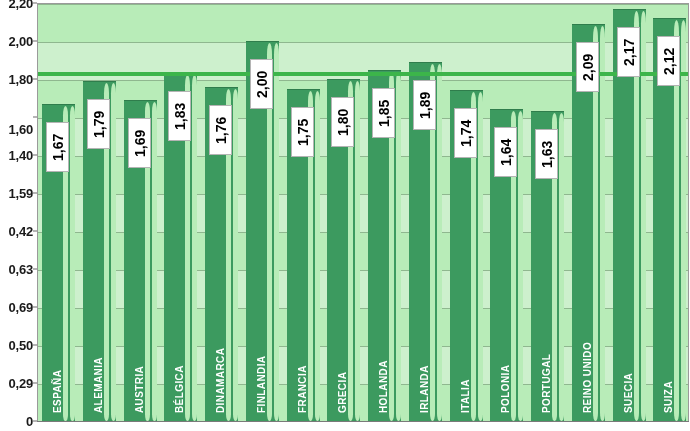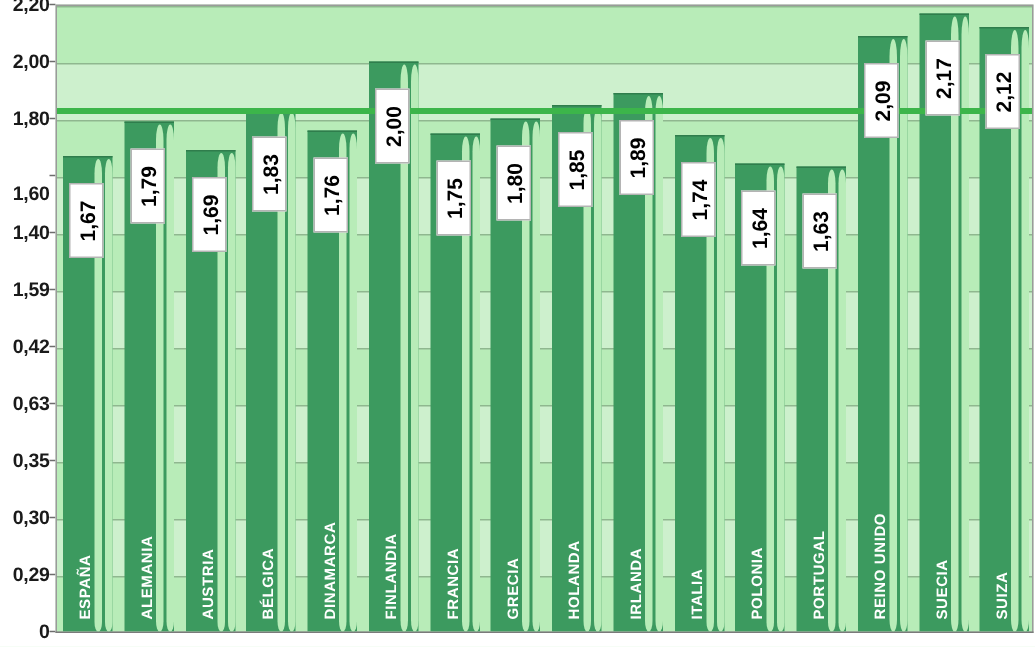--- a/index.html
+++ b/index.html
@@ -183,23 +183,23 @@
       <div class="ytick" style="top: 129px; margin-left: 12px;">1,60</div>
       <div class="ytick-mark" style="top: 117px;"></div>
       <div class="ytick" style="top: 155px;">1,40</div>
       <div class="ytick-mark" style="top: 155px;"></div>
       <div class="ytick" style="top: 193px;">1,59</div>
       <div class="ytick-mark" style="top: 193px;"></div>
       <div class="ytick" style="top: 231px;">0,42</div>
       <div class="ytick-mark" style="top: 231px;"></div>
       <div class="ytick" style="top: 269px;">0,63</div>
       <div class="ytick-mark" style="top: 269px;"></div>
-      <div class="ytick" style="top: 307px;">0,35</div>
+      <div class="ytick" style="top: 307px;">0,69</div>
       <div class="ytick-mark" style="top: 307px;"></div>
-      <div class="ytick" style="top: 345px;">0,30</div>
+      <div class="ytick" style="top: 345px;">0,50</div>
       <div class="ytick-mark" style="top: 345px;"></div>
       <div class="ytick" style="top: 383px;">0,29</div>
       <div class="ytick-mark" style="top: 383px;"></div>
       <div class="ytick" style="top: 421px;">0</div>
       <div class="ytick-mark" style="top: 421px;"></div>
     </div>
 
   <div id="plot">
     <div id="bands">
         <div class="band" style="top: 0px; height: 38px;"></div>

